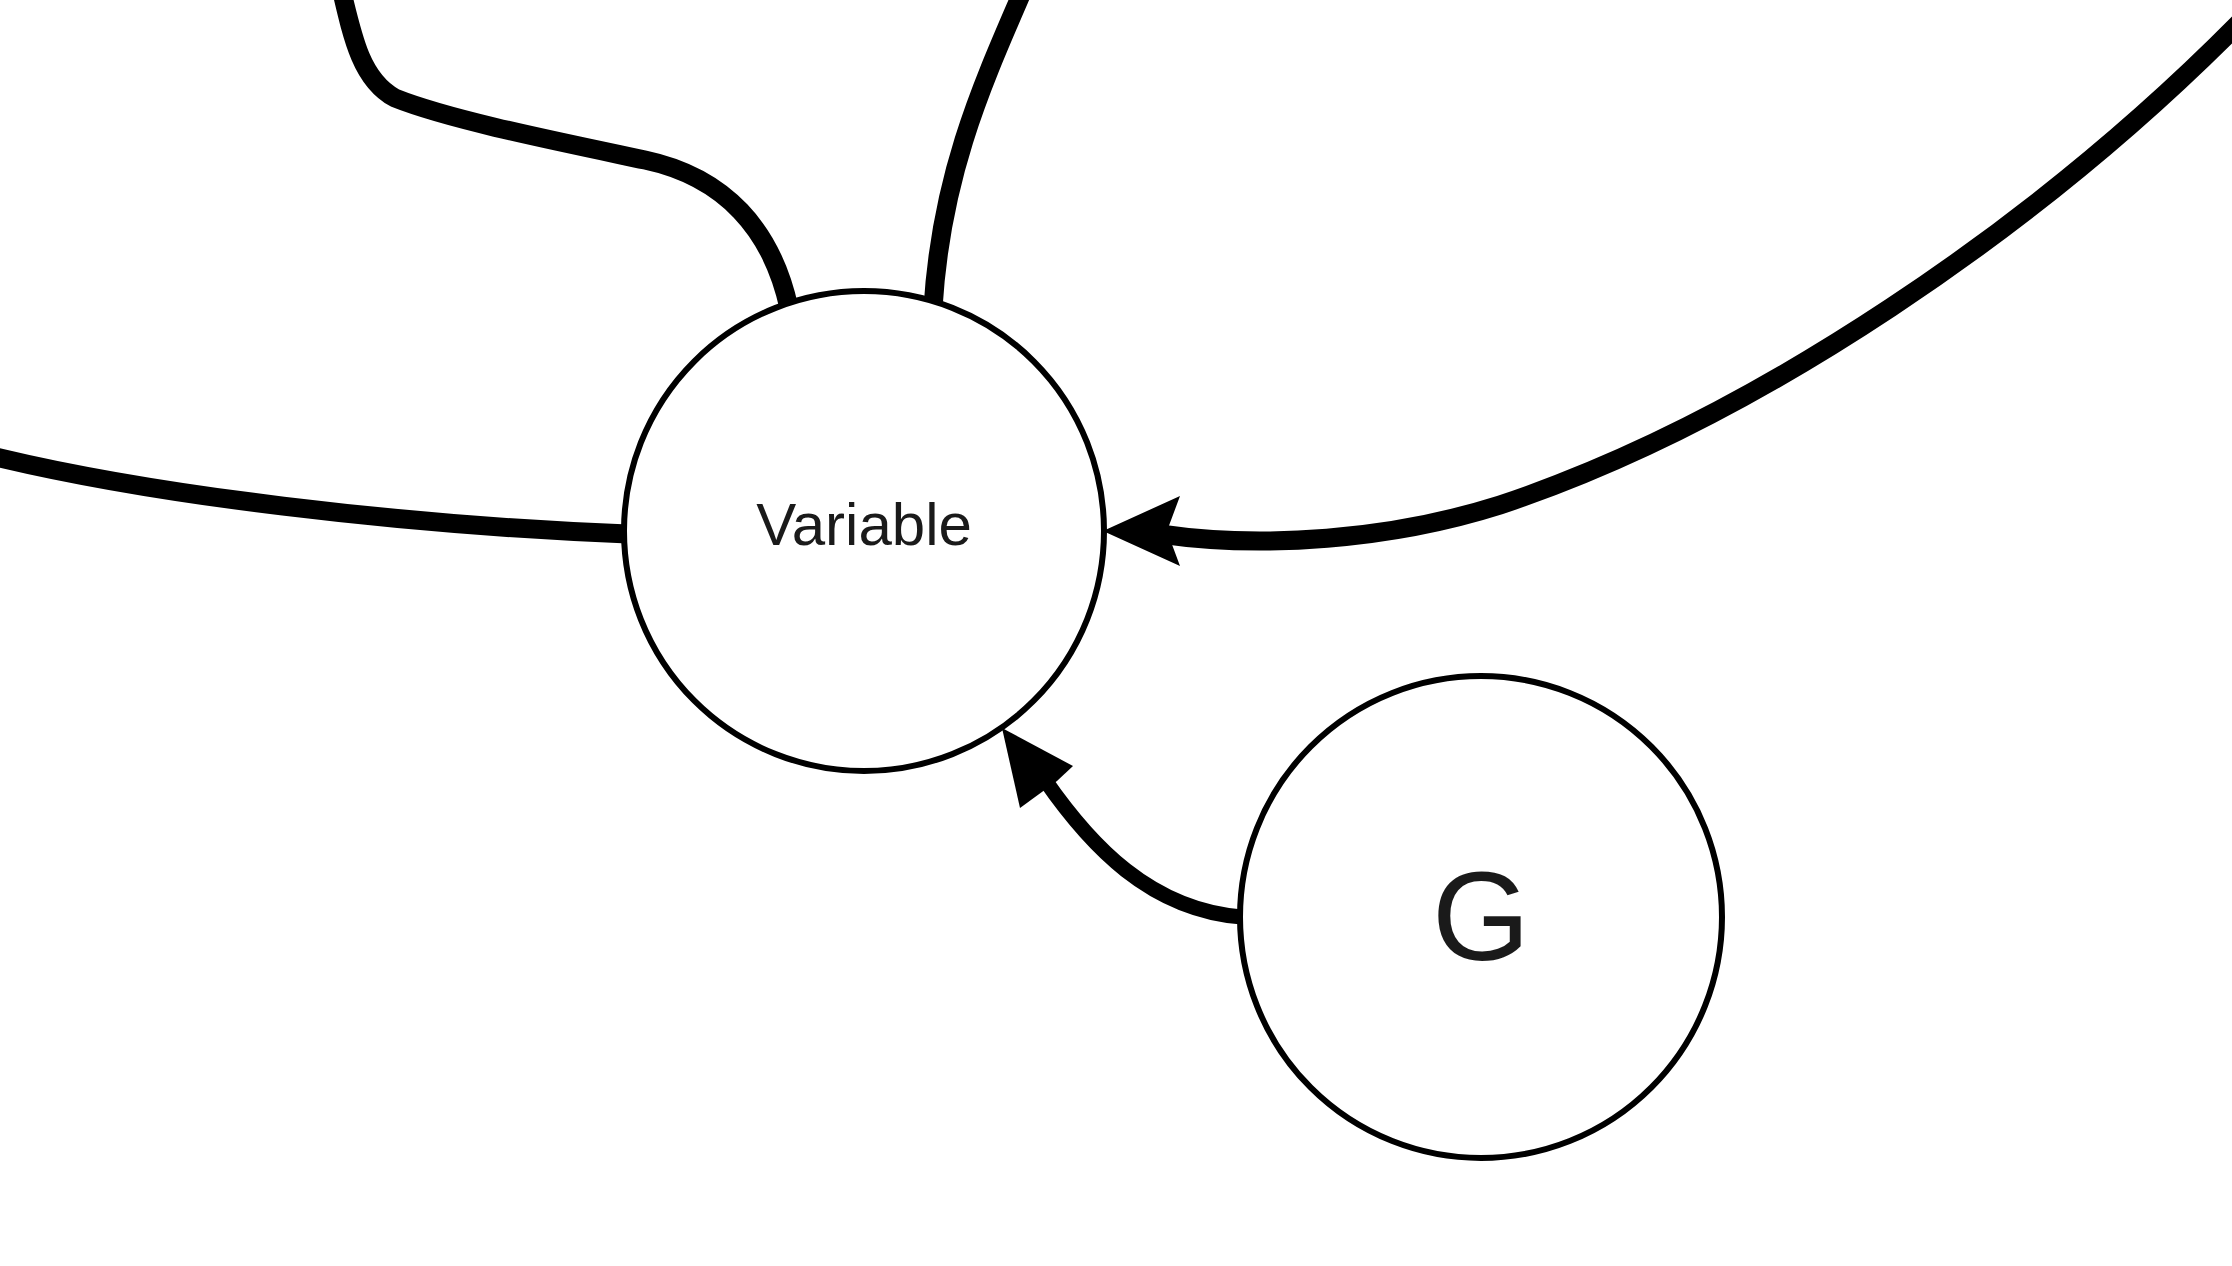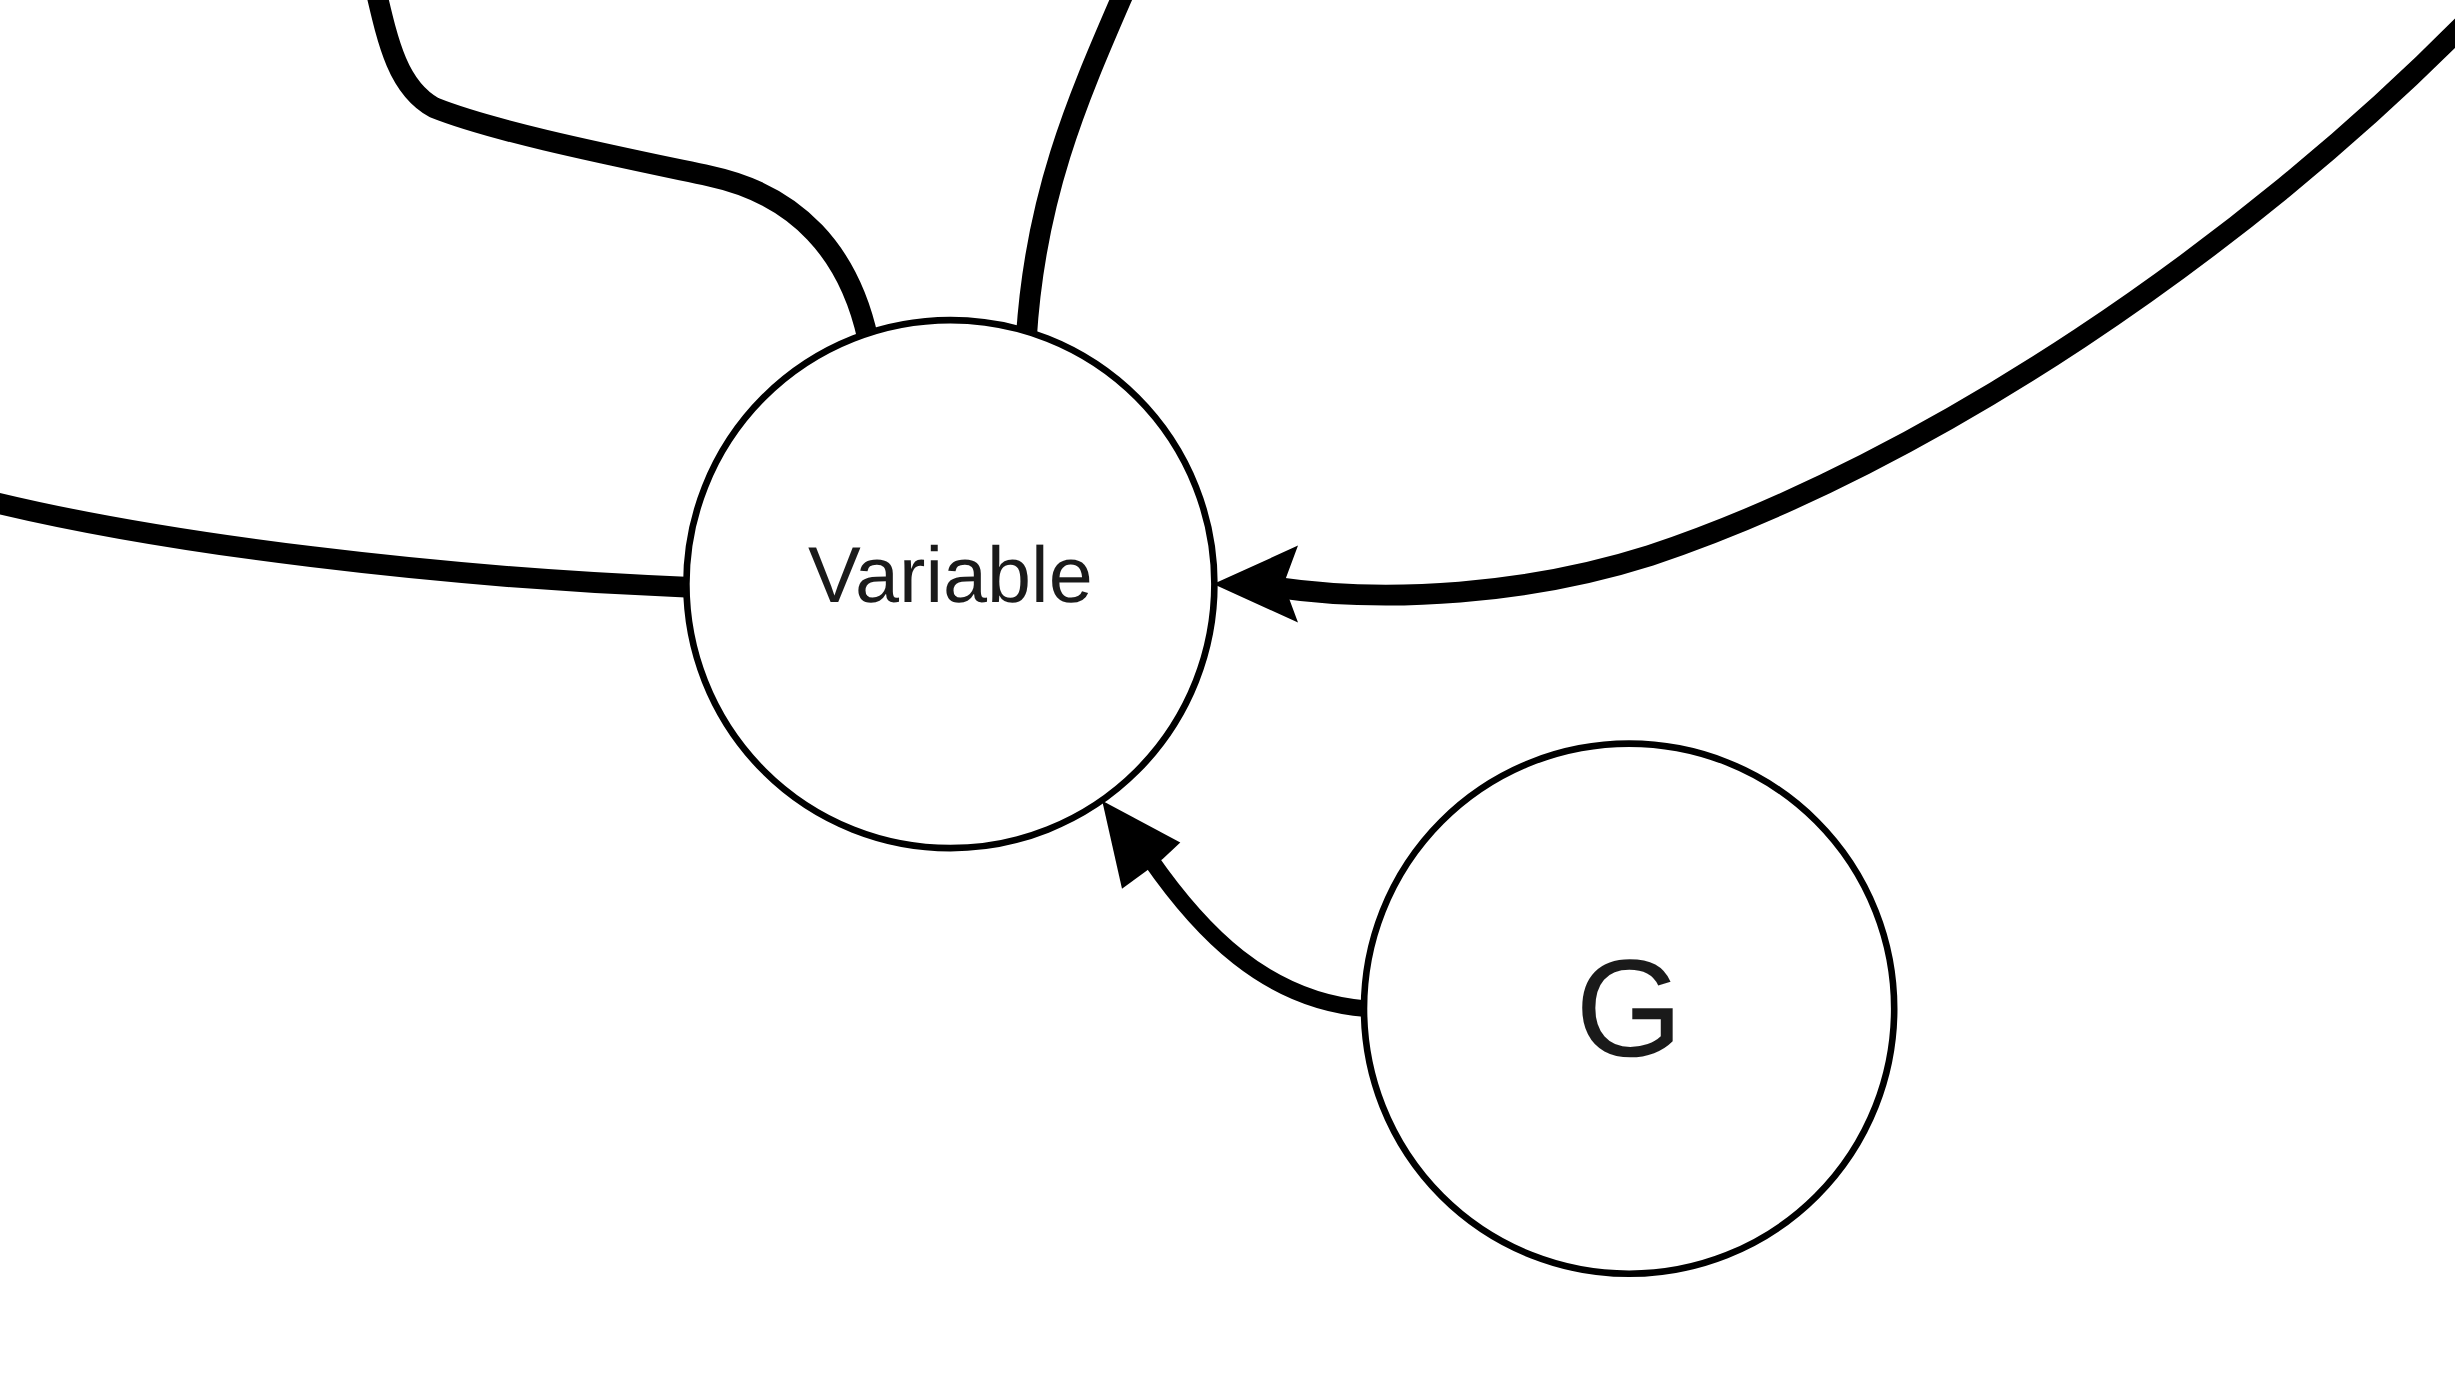--- a/index.html
+++ b/index.html
@@ -51,21 +51,21 @@
     justify-content: center;
     text-align: center;
     font-family: "Liberation Sans", sans-serif;
     color: #1a1a1a;
   }
   .label-variable {
     left: 614px;
     top: 427px;
     width: 500px;
     height: 194px;
-    font-size: 72px;
+    font-size: 60px;
     line-height: 1.35;
   }
   .label-g {
     left: 1331px;
     top: 842px;
     width: 300px;
     height: 150px;
     font-size: 126px;
     line-height: 1;
   }

